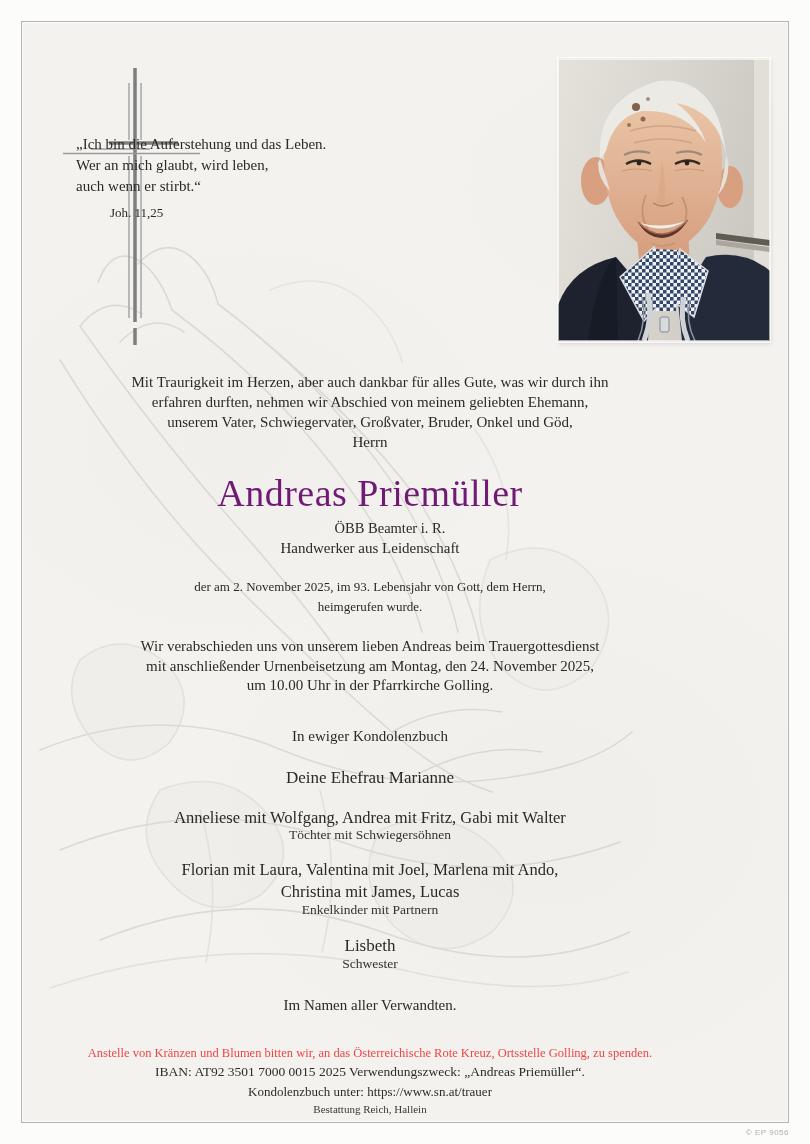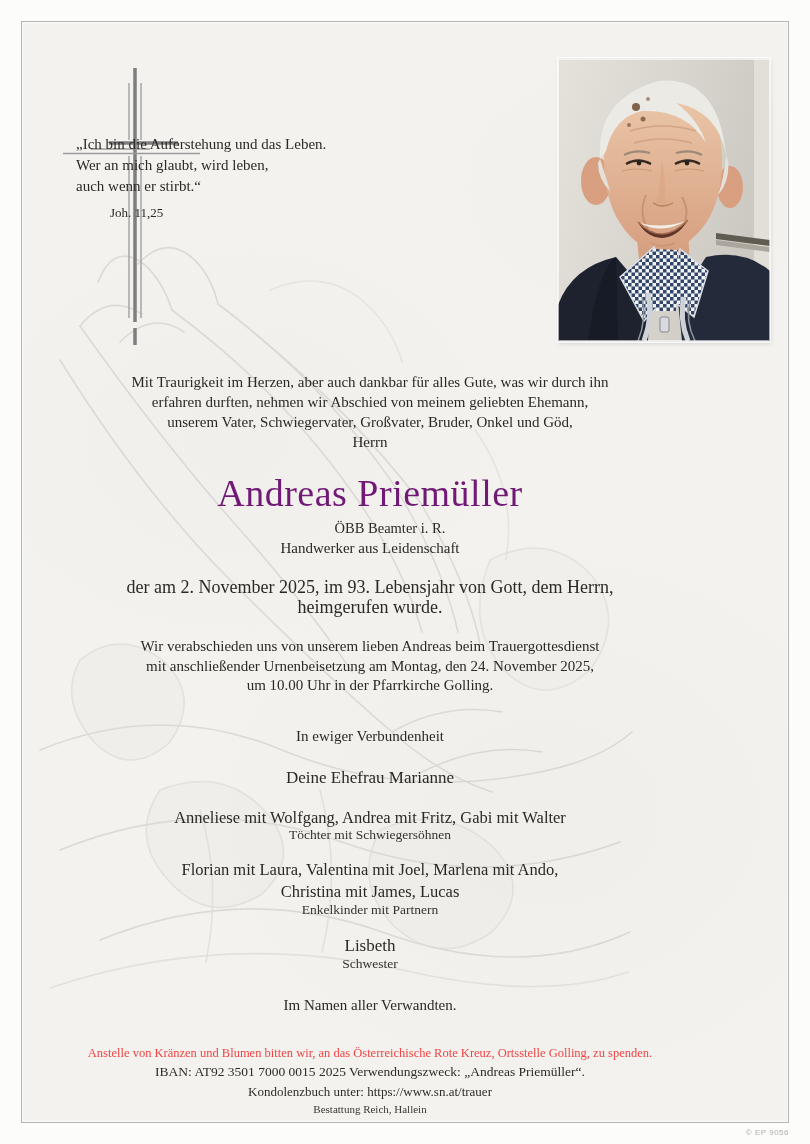--- a/index.html
+++ b/index.html
@@ -45,21 +45,21 @@
   
   .tb { position: absolute; left: 0; width: 740px; text-align: center; color: #2b2926; z-index: 3; }
   .quote-block { position: absolute; left: 76px; top: 134px; width: 610px; text-align: left;
                  font-size: 15px; line-height: 21px; color: #2b2926; z-index: 3; }
   .quote-ref { font-size: 13px; margin-top: 5px; transform: translateX(34px); }
 
   .intro    { top: 372px; font-size: 15px; line-height: 20px; }
   .name     { top: 470px; font-size: 38px; line-height: 46px; letter-spacing: 0.5px; color: #701a75; }
   .subt1    { top: 520px; font-size: 14.5px; line-height: 17px; padding-left: 40px; }
   .subt2    { top: 539px; font-size: 15px;   line-height: 18px; }
-  .passing  { top: 577px; font-size: 18px; line-height: 20px; }
+  .passing  { top: 577px; font-size: 13px; line-height: 20px; }
   .farewell { top: 637px; font-size: 15px; line-height: 19.5px; }
   .bond     { top: 728px; font-size: 15px; }
   .wife     { top: 768px; font-size: 17px; }
   .d-names  { top: 808px; font-size: 16.5px; }
   .d-rel    { top: 827px; font-size: 13.5px; color: #35332f; }
   .g-names  { top: 859px; font-size: 16.5px; line-height: 22px; }
   .g-rel    { top: 902px; font-size: 13.5px; color: #35332f; }
   .s-name   { top: 936px; font-size: 17px; }
   .s-rel    { top: 956px; font-size: 13.5px; color: #35332f; }
   .closing  { top: 997px; font-size: 15px; }
@@ -231,21 +231,21 @@
     <div>der am 2. November 2025, im 93. Lebensjahr von Gott, dem Herrn,</div>
     <div>heimgerufen wurde.</div>
   </div>
 
   <div class="tb farewell">
     <div>Wir verabschieden uns von unserem lieben Andreas beim Trauergottesdienst</div>
     <div>mit anschließender Urnenbeisetzung am Montag, den 24. November 2025,</div>
     <div>um 10.00 Uhr in der Pfarrkirche Golling.</div>
   </div>
 
-  <div class="tb bond">In ewiger Verbundenheit</div>
+  <div class="tb bond">In ewiger Kondolenzbuch</div>
   <div class="tb wife">Deine Ehefrau Marianne</div>
   <div class="tb d-names">Anneliese mit Wolfgang, Andrea mit Fritz, Gabi mit Walter</div>
   <div class="tb d-rel">Töchter mit Schwiegersöhnen</div>
   <div class="tb g-names">
     <div>Florian mit Laura, Valentina mit Joel, Marlena mit Ando,</div>
     <div>Christina mit James, Lucas</div>
   </div>
   <div class="tb g-rel">Enkelkinder mit Partnern</div>
   <div class="tb s-name">Lisbeth</div>
   <div class="tb s-rel">Schwester</div>

